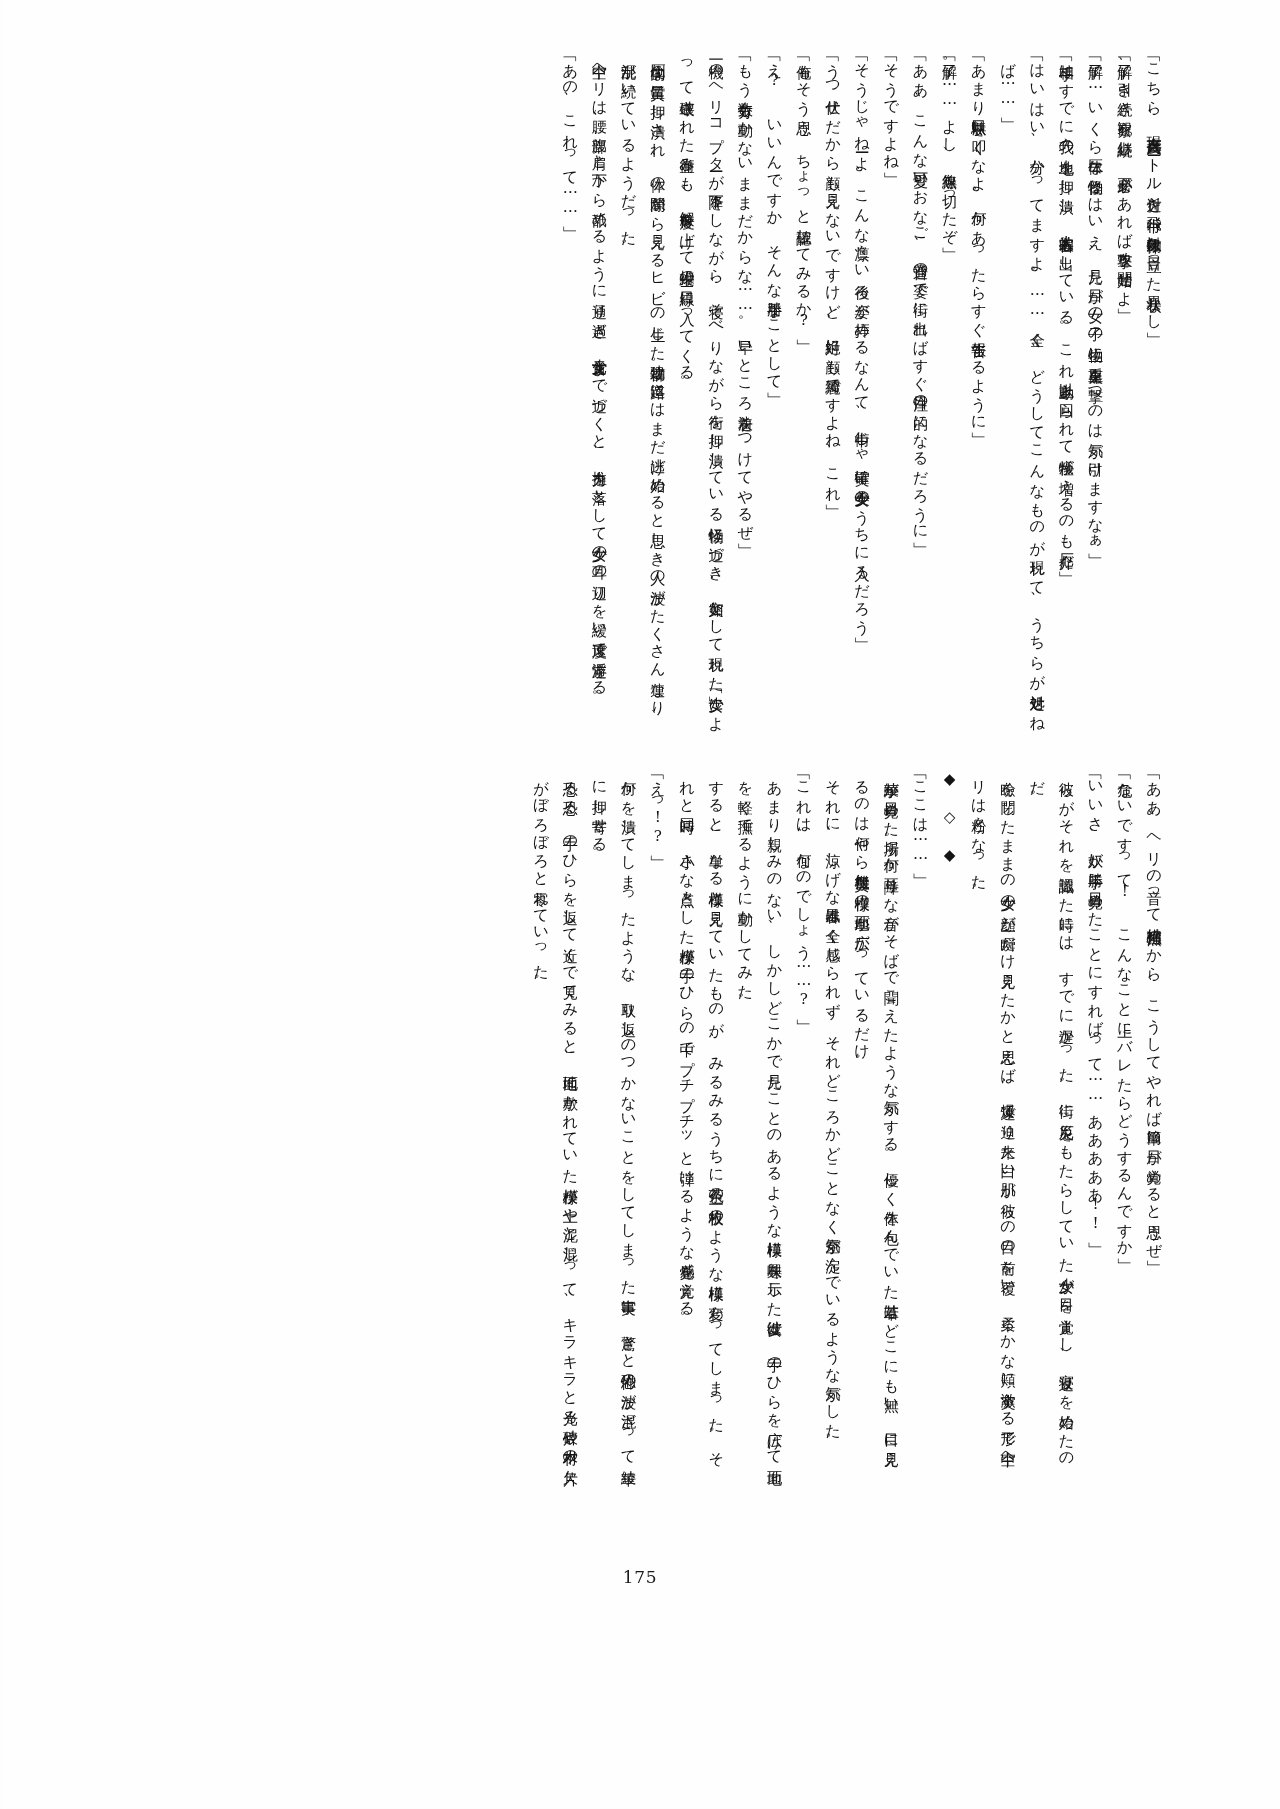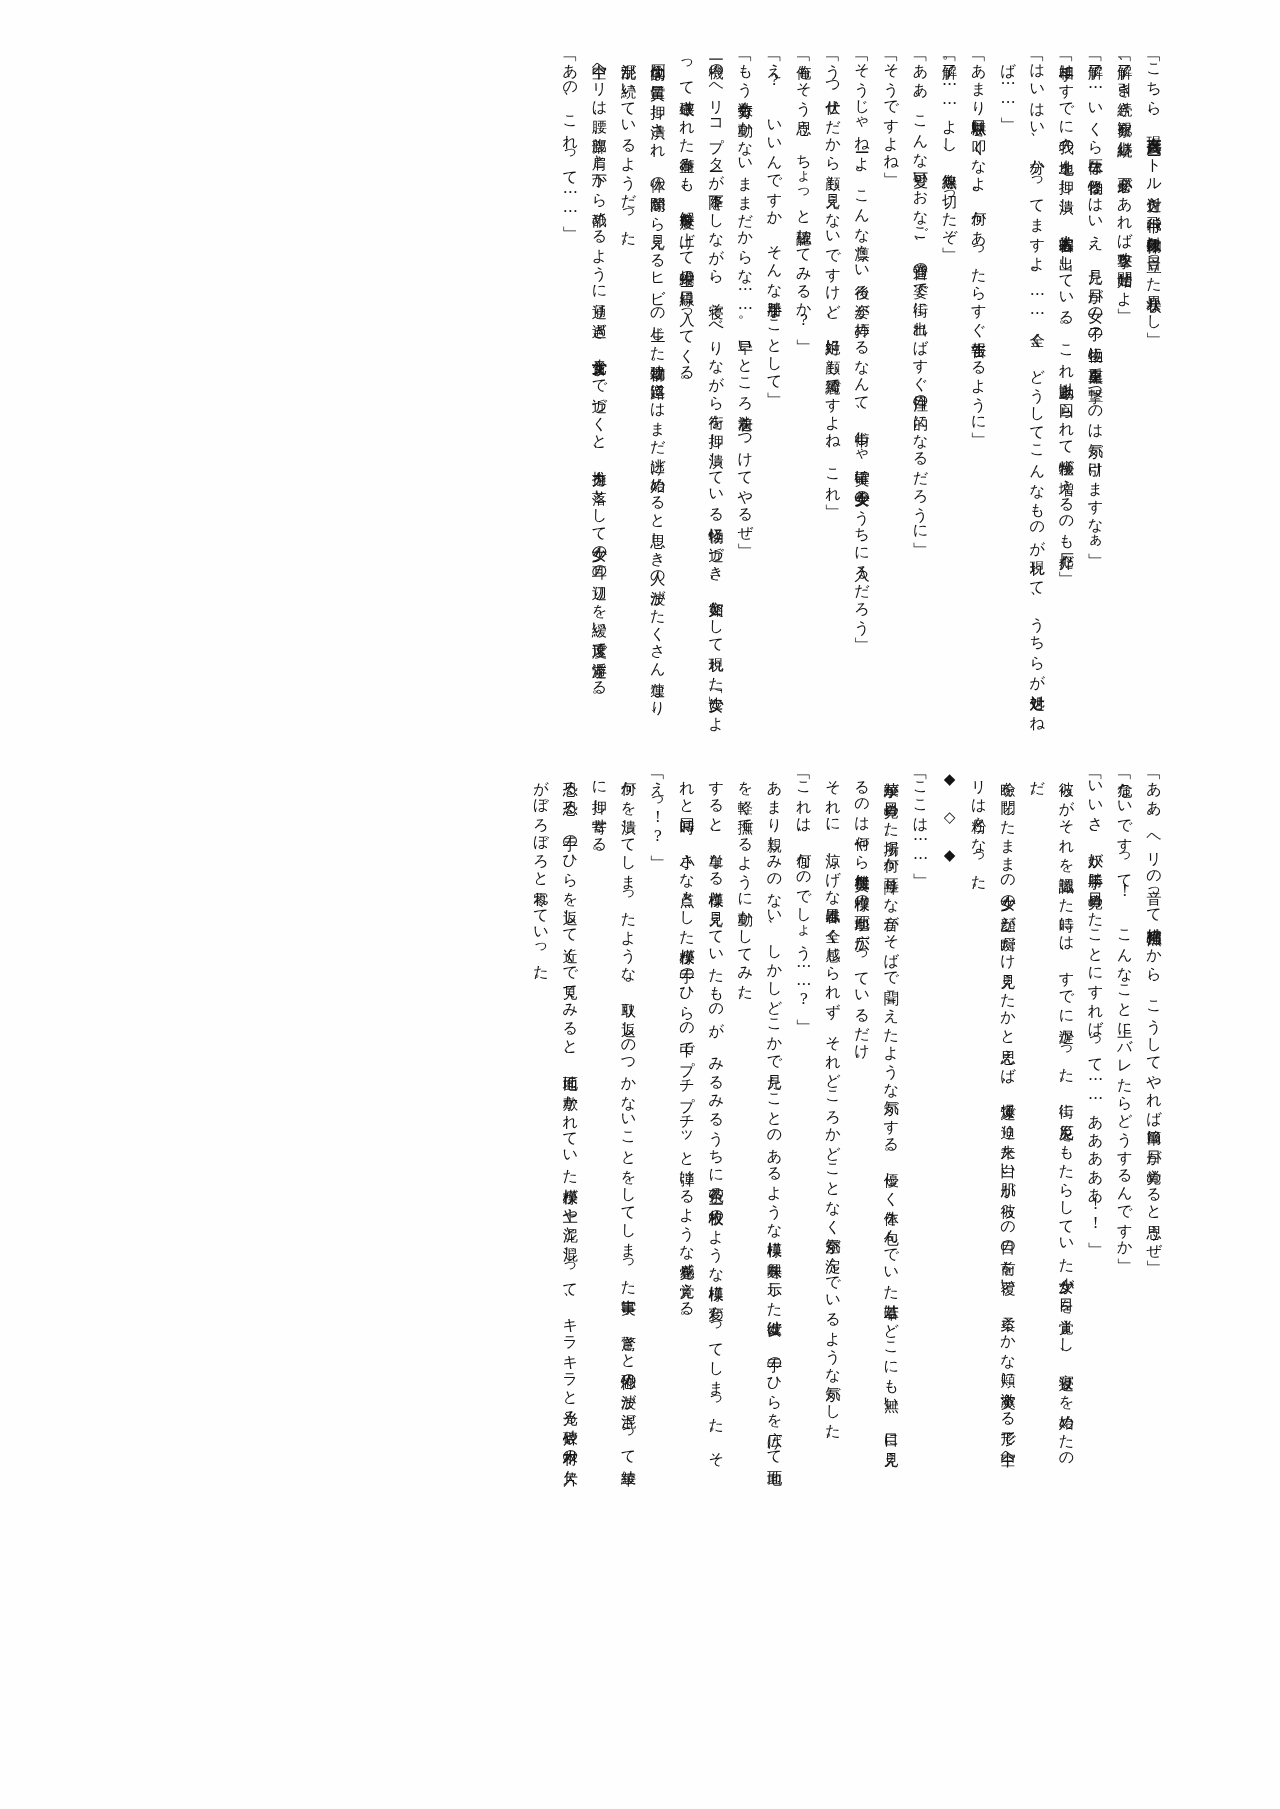--- a/index.html
+++ b/index.html
@@ -108,15 +108,16 @@
 <span>「ここは……」
 綾華が目覚めた場所。何か耳障りな音がそばで聞こえたような気がする。優しく体を包んでいた若草はどこにも無い。目に見えるのは何やら無機質な模様の地面が広がっているだけ。
 それに、涼しげな春風は全く感じられず、それどころかどことなく空気が淀んでいるような気がした。
 「これは、何なのでしょう……?」
 あまり親しみのない、しかしどこかで見たことのあるような模様に興味を示した彼女は、手のひらを広げて地面を軽く撫でるように動かしてみた。
 すると、単なる模様と見えていたものが、みるみるうちに茶色の一枚板のような模様に変わってしまった。それと同時に、小さな点々とした模様が手のひらの中でプチプチッと弾けるような感覚を覚える。
 「えっ!?」
 何かを潰してしまったような、取り返しのつかないことをしてしまった事実に、驚きと恐怖の波が混ざって綾華に押し寄せる。
 恐る恐る、手のひらを返して近くで見てみると、地面に敷かれていた模様が土や泥と混じって、キラキラと光る破片や木材の欠片がぼろぼろと零れていった。</span></div>
 
+  <div id="page-number">175</div>
 
   <div id="grain"></div>
 </div>
 
 </body></html>

